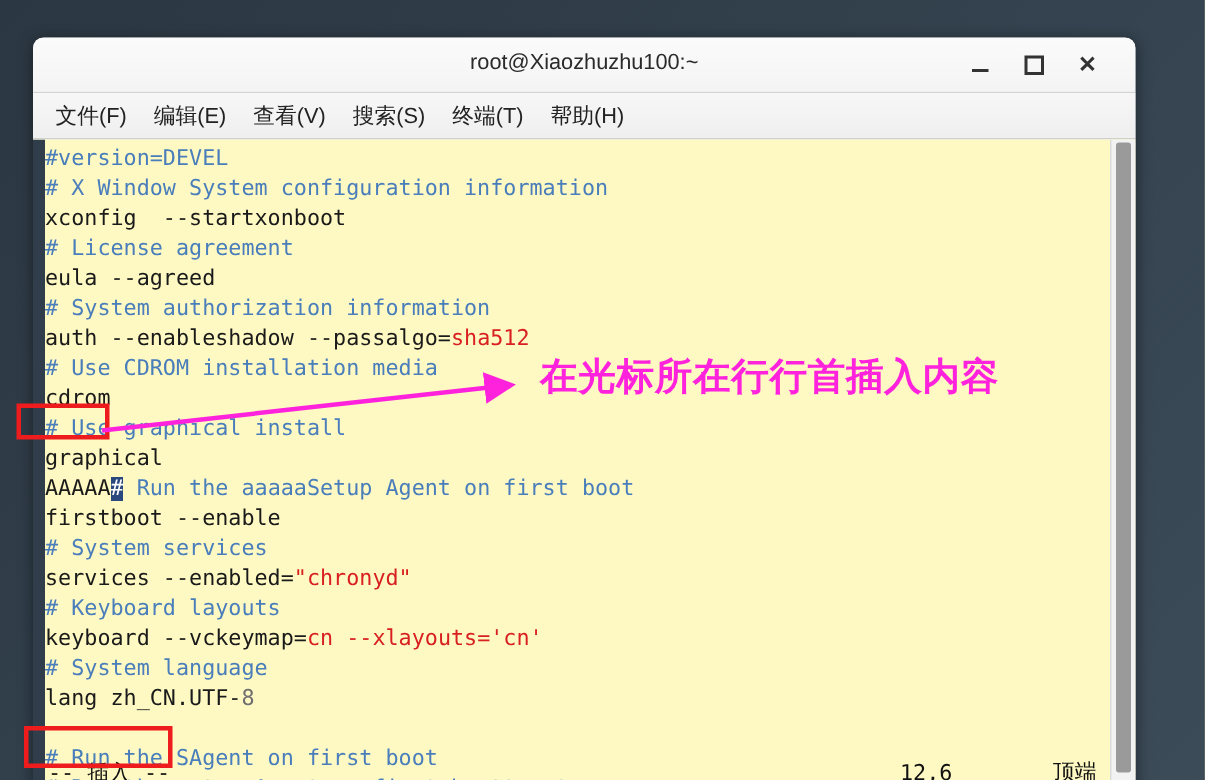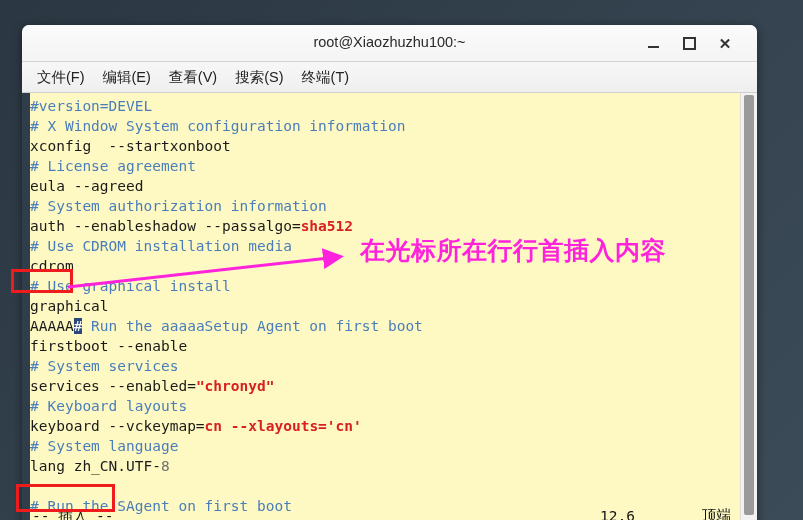--- a/index.html
+++ b/index.html
@@ -117,21 +117,21 @@
     top: 3px;
     right: 22px;
     font-family: "DejaVu Sans Mono", "Liberation Mono", monospace;
     font-size: 14.5px;
     line-height: 20px;
     white-space: pre;
     color: #1a1a1a;
   }
   .ln { height: 20px; }
   .cmt { color: #4a7ebb; }
-  .val { color: #d82020; font-weight: bold; }
+  .val { color: #d82020; }
   .plain { color: #1a1a1a; }
   .dim { color: #6f6f6f; }
   .cursor {
     background: #29487d;
     color: #ffffff;
   }
 
   
   #statusline {
     position: absolute;
@@ -241,20 +241,21 @@
         <span class="glyph">✕</span>
       </div>
     </div>
 
     <div id="menubar">
       <div class="menu-item">文件(F)</div>
       <div class="menu-item">编辑(E)</div>
       <div class="menu-item">查看(V)</div>
       <div class="menu-item">搜索(S)</div>
       <div class="menu-item">终端(T)</div>
+      <div class="menu-item">帮助(H)</div>
     </div>
 
     <div id="terminal">
       <div id="term-gutter"></div>
       <div id="term-text"><div class="ln"><span class="cmt">#version=DEVEL</span></div><div class="ln"><span class="cmt"># X Window System configuration information</span></div><div class="ln"><span class="plain">xconfig  --startxonboot</span></div><div class="ln"><span class="cmt"># License agreement</span></div><div class="ln"><span class="plain">eula --agreed</span></div><div class="ln"><span class="cmt"># System authorization information</span></div><div class="ln"><span class="plain">auth --enableshadow --passalgo=</span><span class="val">sha512</span></div><div class="ln"><span class="cmt"># Use CDROM installation media</span></div><div class="ln"><span class="plain">cdrom</span></div><div class="ln"><span class="cmt"># Use graphical install</span></div><div class="ln"><span class="plain">graphical</span></div><div class="ln"><span class="plain">AAAAA</span><span class="cursor">#</span><span class="cmt"> Run the aaaaaSetup Agent on first boot</span></div><div class="ln"><span class="plain">firstboot --enable</span></div><div class="ln"><span class="cmt"># System services</span></div><div class="ln"><span class="plain">services --enabled=</span><span class="val">"chronyd"</span></div><div class="ln"><span class="cmt"># Keyboard layouts</span></div><div class="ln"><span class="plain">keyboard --vckeymap=</span><span class="val">cn</span><span class="plain"> </span><span class="val">--xlayouts='cn'</span></div><div class="ln"><span class="cmt"># System language</span></div><div class="ln"><span class="plain">lang zh_CN.UTF-</span><span class="dim">8</span></div><div class="ln"><span class="plain"></span></div><div class="ln"><span class="cmt"># Run the SAgent on first boot</span></div><div class="ln"><span class="cmt"># Run the setup Agent on first boottup tup</span></div></div>
 
       <div id="statusline">
         <span id="status-mode">-- 插入 --</span>
         <span id="status-pos">12,6</span>
         <span id="status-scroll">顶端</span>

